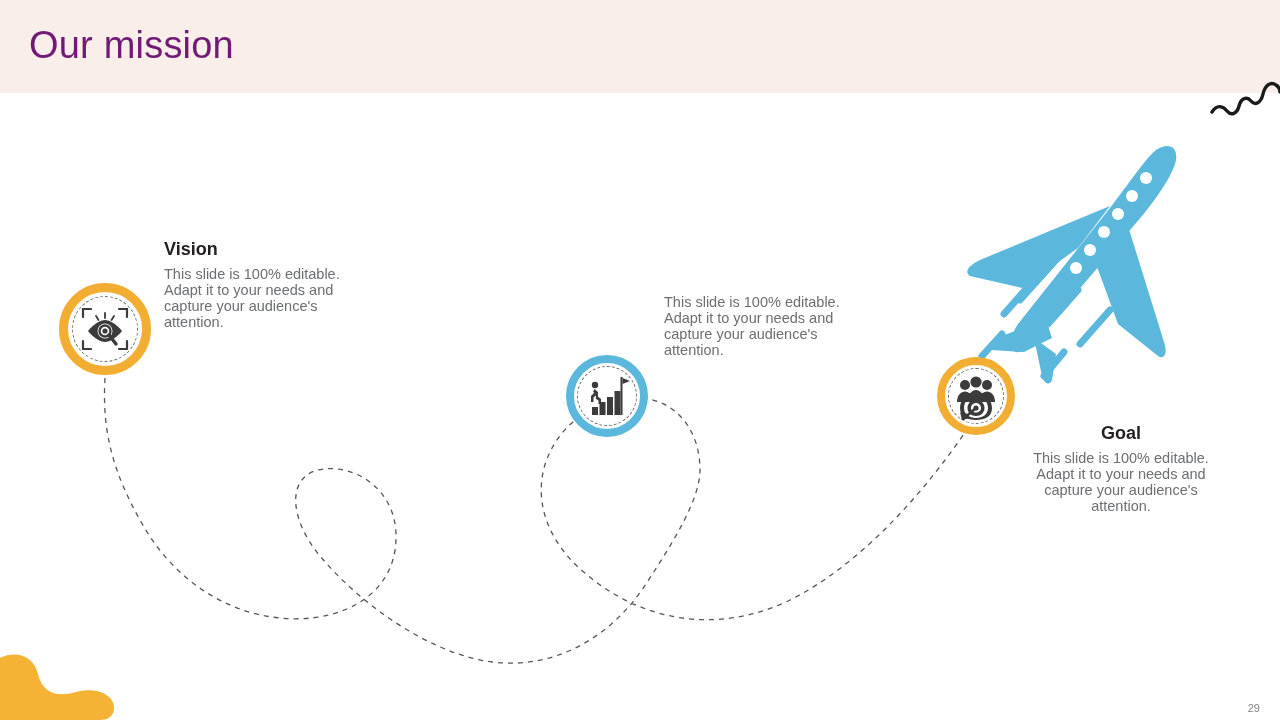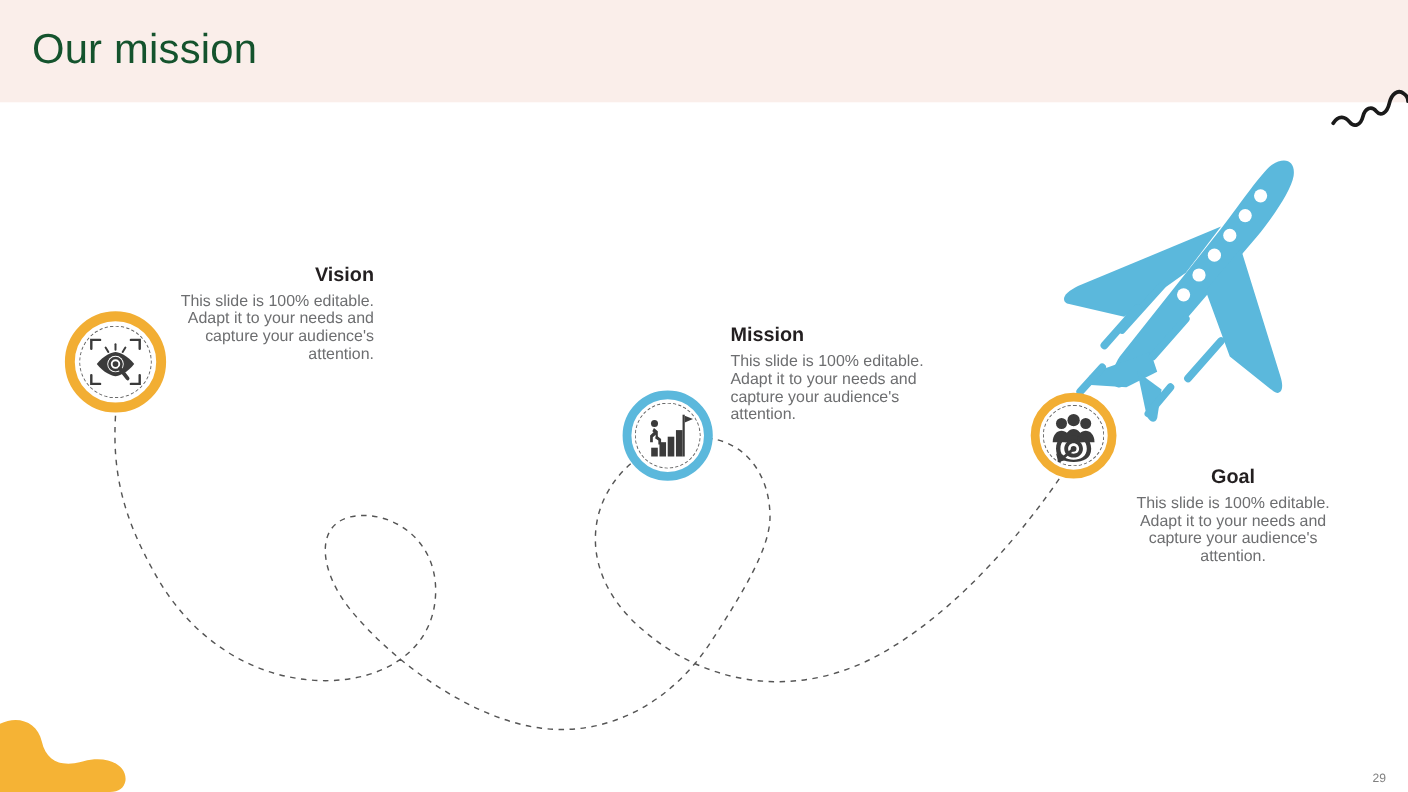--- a/index.html
+++ b/index.html
@@ -25,21 +25,21 @@
     width: 1280px;
     height: 93px;
     background: #faeeea;
   }
   .page-title {
     position: absolute;
     left: 29px;
     top: 24px;
     font-size: 38px;
     font-weight: 400;
-    color: #14532d;
+    color: #701a75;
     letter-spacing: 0.2px;
     white-space: nowrap;
   }
   
   .squiggle {
     position: absolute;
     right: 0px;
     top: 68px;
     width: 70px;
     height: 48px;
@@ -130,21 +130,21 @@
     color: #231f20;
     margin: 0 0 6px 0;
     white-space: nowrap;
   }
   .block-body {
     font-size: 14.5px;
     line-height: 16px;
     color: #6d6e70;
     margin: 0;
   }
-  .block-vision { left: 164px; top: 239px; width: 176px; text-align: right; }
+  .block-vision { left: 164px; top: 239px; width: 176px; }
   .block-mission { left: 664px; top: 294px; width: 176px; }
   .block-goal   { left: 1033px; top: 423px; width: 176px; text-align: center; }
 
   .page-number {
     position: absolute;
     right: 20px;
     bottom: 6px;
     font-size: 11px;
     color: #808080;
   }
@@ -257,21 +257,20 @@
         <path d="M40.5,7 L48,10 L40.5,13 Z"></path>
 
         <circle cx="13" cy="14" r="3.2"></circle>
         <path d="M12.5,18 L16,21 L16,27 L14,27 L14,23 L11,21 Z"></path>
         <path d="M13,21 L9,25 L9,31 L11.5,31 L11.5,26.5 L15,23.5 Z"></path>
         <path d="M15,25 L19,28 L19,33 L16.5,33 L16.5,29.5 L13.5,27.5 Z"></path>
       </g>
     </svg>
   </div>
   <div class="text-block block-mission">
-    <p class="block-title">Mission</p>
     <p class="block-body">This slide is 100% editable. Adapt it to your needs and capture your audience's attention.</p>
   </div>
 
   <div class="step-icon icon-goal">
     <div class="dashring"></div>
     <svg class="glyph" width="48" height="48" viewBox="0 0 48 48">
       <g fill="#3b3b3b">
 
         <circle cx="13" cy="13" r="5"></circle>
         <circle cx="24" cy="10" r="5.6"></circle>

